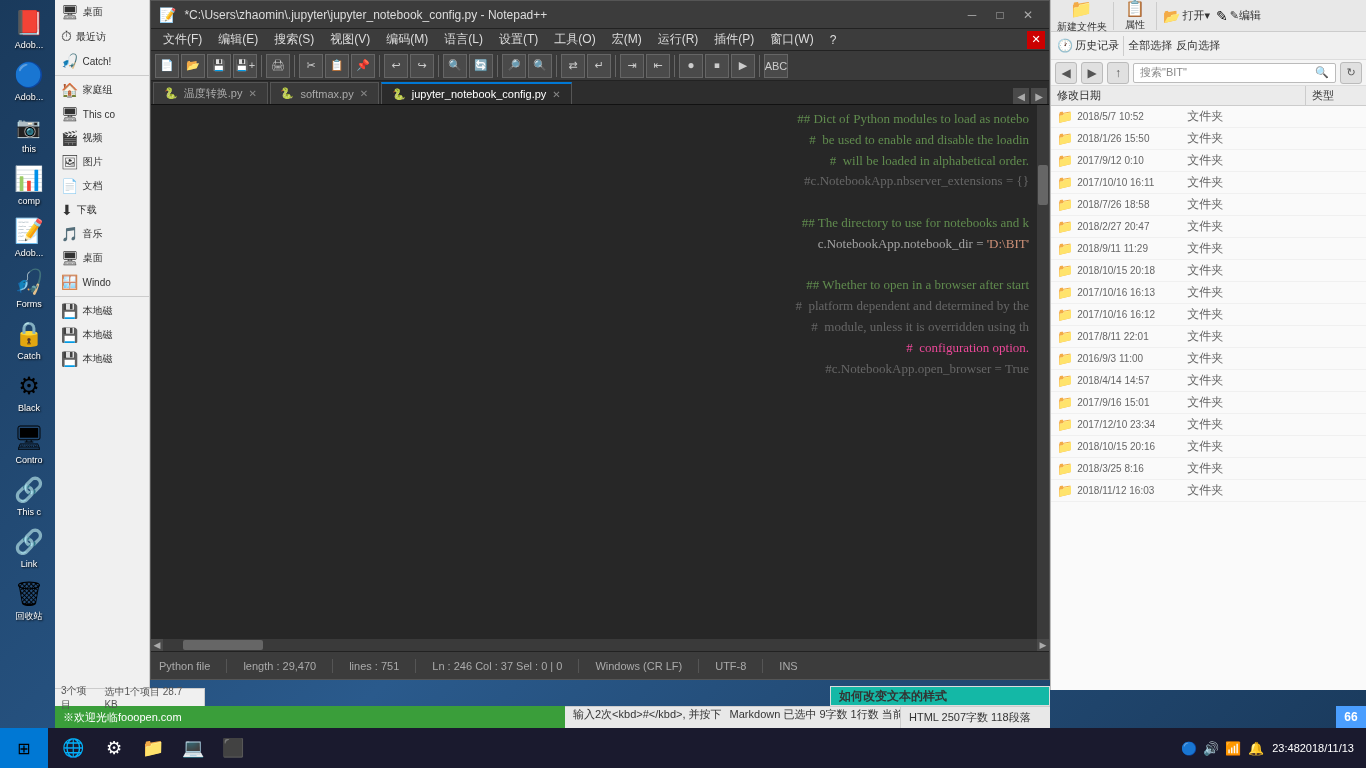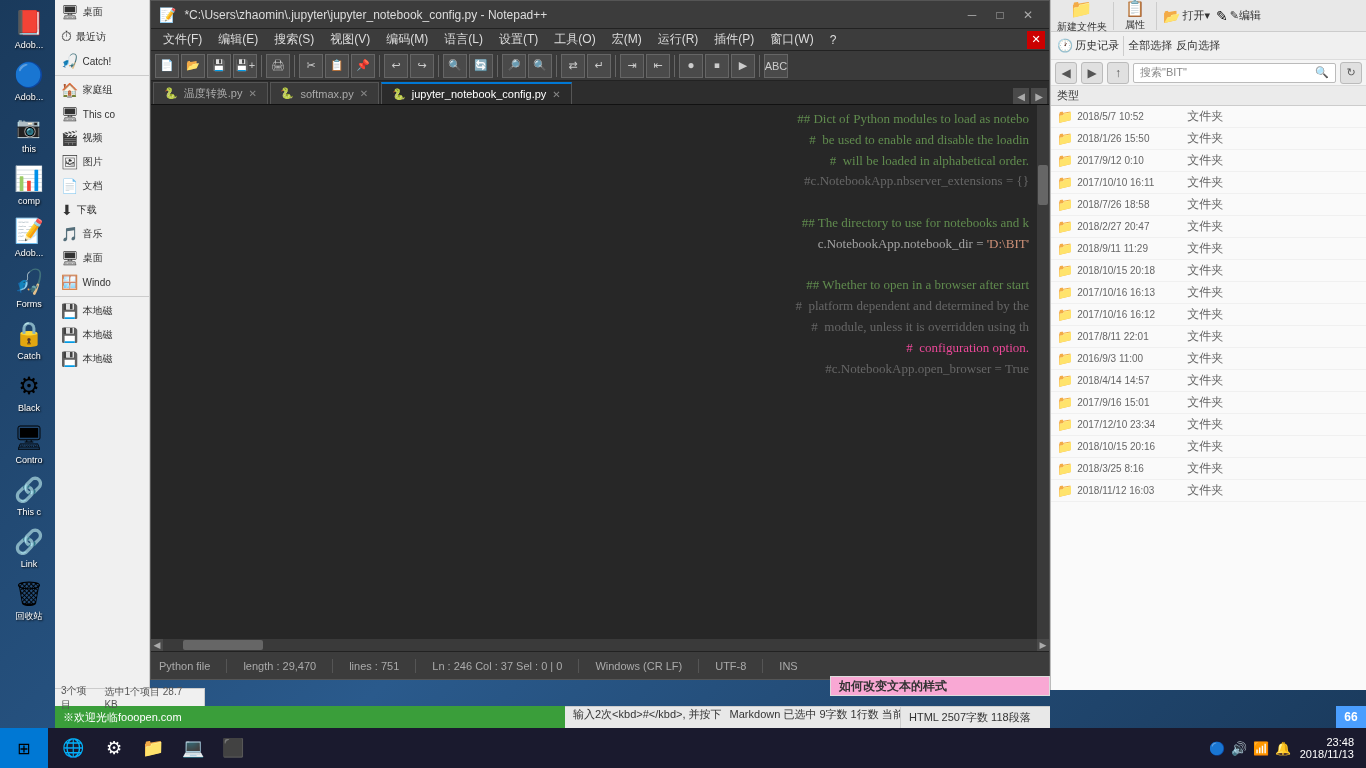--- a/index.html
+++ b/index.html
@@ -7,21 +7,21 @@
 
     
     .taskbar {
       position: absolute; bottom: 0; left: 0; width: 1366px; height: 40px;
       background: #1a1a2e; display: flex; align-items: center; z-index: 100;
     }
     .taskbar-start { width: 48px; height: 40px; background: #0078d4; display: flex; align-items: center; justify-content: center; cursor: pointer; }
     .taskbar-icons { display: flex; align-items: center; gap: 4px; padding: 0 8px; }
     .taskbar-icon { width: 36px; height: 36px; display: flex; align-items: center; justify-content: center; color: white; font-size: 18px; cursor: pointer; }
     .taskbar-right { margin-left: auto; display: flex; align-items: center; gap: 8px; padding-right: 12px; color: white; font-size: 12px; }
-    .taskbar-time { display: flex; flex-direction: column; align-items: flex-end; font-size: 11px; color: white; }
+    .taskbar-time { display: flex; flex-direction: row; align-items: center; font-size: 11px; color: white; }
     .taskbar-tray { display: flex; align-items: center; gap: 6px; }
     .tray-item { color: white; font-size: 13px; }
 
     
     .desktop-icons {
       position: absolute; left: 0; top: 0; width: 55px; height: 690px;
       display: flex; flex-direction: column; gap: 2px; padding: 4px;
       background: transparent;
     }
     .desktop-icon { width: 50px; display: flex; flex-direction: column; align-items: center; gap: 2px; cursor: pointer; padding: 3px; }
@@ -452,20 +452,21 @@
     <button style="background:#e0e0e0;border:1px solid #bbb;border-radius:3px;width:22px;height:22px;font-size:12px;cursor:pointer;color:#555;">▶</button>
     <button style="background:#e0e0e0;border:1px solid #bbb;border-radius:3px;width:22px;height:22px;font-size:12px;cursor:pointer;color:#555;">↑</button>
     <div style="flex:1;height:20px;background:white;border:1px solid #bbb;border-radius:2px;display:flex;align-items:center;padding:0 6px;font-size:11px;color:#888;">
       <span>搜索"BIT"</span>
       <span style="margin-left:auto;color:#888;">🔍</span>
     </div>
     <button style="background:#e0e0e0;border:1px solid #bbb;border-radius:3px;width:22px;height:22px;font-size:11px;cursor:pointer;color:#555;">↻</button>
   </div>
 
   <div style="display:flex;background:#ebebeb;border-bottom:1px solid #ccc;height:20px;">
+    <div style="flex:1;padding:2px 6px;font-size:11px;color:#333;border-right:1px solid #ccc;cursor:pointer;">修改日期</div>
     <div style="width:60px;padding:2px 6px;font-size:11px;color:#333;cursor:pointer;">类型</div>
   </div>
 
   <div style="flex:1;overflow:hidden;">
     <div class="rp-row">
         <span class="rp-icon">📁</span>
         <span class="rp-date">2018/5/7 10:52</span>
         <span class="rp-type">文件夹</span>
       </div>
     <div class="rp-row">
@@ -567,21 +568,21 @@
 
 <div class="middle-bottom">
   <span>输入2次&lt;kbd&gt;#&lt;/kbd&gt;, 并按下</span>
   <span style="flex:1;">Markdown 已选中 9字数 1行数 当前行29,当前列11</span>
 </div>
 
 <div style="position:absolute;right:316px;bottom:40px;width:150px;height:22px;background:#e8e8e8;border-top:1px solid #ccc;border-left:1px solid #ccc;display:flex;align-items:center;padding:0 8px;font-size:11px;color:#333;gap:6px;">
   <span>HTML 2507字数 118段落</span>
 </div>
 
-<div style="position:absolute;right:316px;bottom:72px;width:220px;height:20px;background:#f9a8d4;border:1px solid #ddd;display:flex;align-items:center;padding:0 8px;font-size:12px;color:#333;font-weight:bold;">
+<div style="position:absolute;right:316px;bottom:62px;width:220px;height:20px;background:#14b8a6;border:1px solid #ddd;display:flex;align-items:center;padding:0 8px;font-size:12px;color:#333;font-weight:bold;">
   <span>如何改变文本的样式</span>
 </div>
 
 <div style="position:absolute;right:0;bottom:40px;width:30px;height:22px;background:#4a9eff;display:flex;align-items:center;justify-content:center;font-size:12px;color:white;font-weight:bold;">
   <span>66</span>
 </div>
 
 <div class="taskbar">
   <div class="taskbar-start">
     <span>⊞</span>

